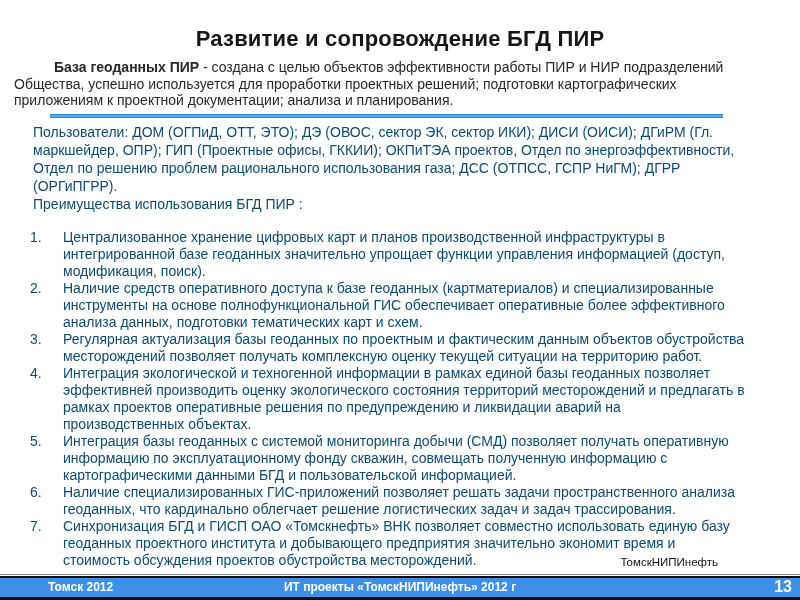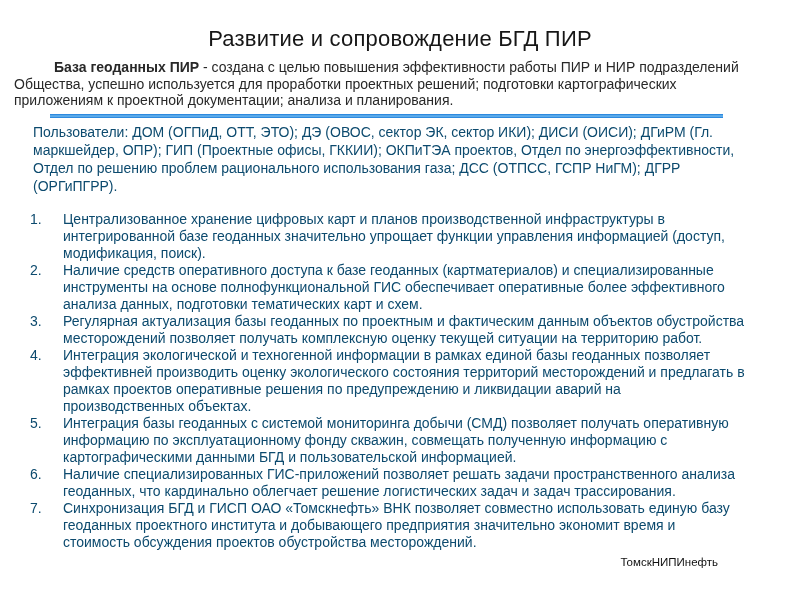--- a/index.html
+++ b/index.html
@@ -12,21 +12,21 @@
     font-family: "Liberation Sans", sans-serif;
     color: #3a3a3a;
   }
   .title {
     position: absolute;
     top: 26px;
     left: 0;
     width: 100%;
     text-align: center;
     font-size: 22px;
-    font-weight: normal;
+    font-weight: bold;
     color: #161616;
     letter-spacing: 0.2px;
   }
   .intro {
     position: absolute;
     top: 59px;
     left: 14px;
     width: 740px;
     font-size: 14px;
     line-height: 16.5px;
@@ -100,34 +100,44 @@
   .footer-page { position: absolute; right: 8px; top: -1px; font-size: 16px; }
 </style>
 </head>
 <body>
 
 <div class="slide">
 
   <div class="title">Развитие и сопровождение БГД ПИР</div>
 
   <div class="intro">
-    <span class="lead">База геоданных ПИР</span><span> - создана с целью повышения эффективности работы ПИР и НИР подразделений Общества, успешно используется для проработки проектных решений; подготовки картографических приложениям к проектной документации; анализа и планирования.</span>
+    <span class="lead">База геоданных ПИР</span><span> - создана с целью объектов эффективности работы ПИР и НИР подразделений Общества, успешно используется для проработки проектных решений; подготовки картографических приложениям к проектной документации; анализа и планирования.</span>
   </div>
 
   <div class="divider"></div>
 
   <div class="content">
     <p class="users">Пользователи: ДОМ (ОГПиД, ОТТ, ЭТО); ДЭ (ОВОС, сектор ЭК, сектор ИКИ); ДИСИ (ОИСИ); ДГиРМ (Гл. маркшейдер, ОПР); ГИП (Проектные офисы, ГККИИ); ОКПиТЭА проектов, Отдел по энергоэффективности, Отдел по решению проблем рационального использования газа; ДСС (ОТПСС, ГСПР НиГМ); ДГРР (ОРГиПГРР).</p>
+    <p class="adv-heading">Преимущества использования БГД ПИР :</p>
     <ol class="advantages">
       <li>Централизованное хранение цифровых карт и планов производственной инфраструктуры в интегрированной базе геоданных значительно упрощает функции управления информацией (доступ, модификация, поиск).</li>
       <li>Наличие средств оперативного доступа к базе геоданных (картматериалов) и специализированные инструменты на основе полнофункциональной ГИС обеспечивает оперативные более эффективного анализа данных, подготовки тематических карт и схем.</li>
       <li>Регулярная актуализация базы геоданных по проектным и фактическим данным объектов обустройства месторождений позволяет получать комплексную оценку текущей ситуации на территорию работ.</li>
       <li>Интеграция экологической и техногенной информации в рамках единой базы геоданных позволяет эффективней производить оценку экологического состояния территорий месторождений и предлагать в рамках проектов оперативные решения по предупреждению и ликвидации аварий на производственных объектах.</li>
       <li>Интеграция базы геоданных с системой мониторинга добычи (СМД) позволяет получать оперативную информацию по эксплуатационному фонду скважин, совмещать полученную информацию с картографическими данными БГД и пользовательской информацией.</li>
       <li>Наличие специализированных ГИС-приложений позволяет решать задачи пространственного анализа геоданных, что кардинально облегчает решение логистических задач и задач трассирования.</li>
       <li>Синхронизация БГД и ГИСП ОАО «Томскнефть» ВНК позволяет совместно использовать единую базу геоданных проектного института и добывающего предприятия значительно экономит время и стоимость обсуждения проектов обустройства месторождений.</li>
     </ol>
   </div>
 
   <div class="logo-text">ТомскНИПИнефть</div>
 
+  <div class="footer">
+    <div class="footer-thinline"></div>
+    <div class="footer-blackline"></div>
+    <div class="footer-bar">
+      <span class="footer-left">Томск 2012</span>
+      <span class="footer-center">ИТ проекты «ТомскНИПИнефть» 2012 г</span>
+      <span class="footer-page">13</span>
+    </div>
+  </div>
 
 </div>
 
 </body></html>

